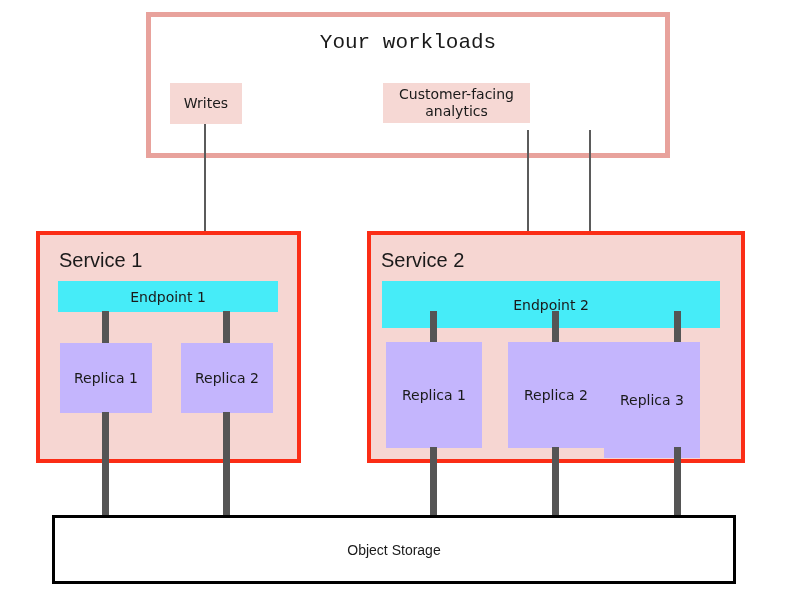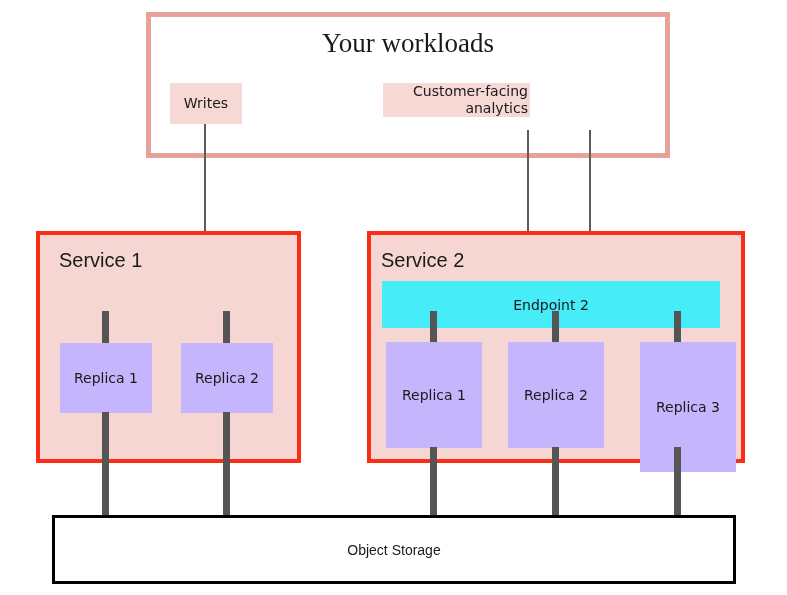--- a/index.html
+++ b/index.html
@@ -28,41 +28,41 @@
     left: 146px; top: 12px;
     width: 524px; height: 146px;
     background: #ffffff;
     border: 5px solid #e8a29c;
   }
   .workloads-title {
     position: absolute;
     left: 146px; top: 30px;
     width: 524px;
     text-align: center;
-    font-family: Liberation Serif, serif;
-    font-size: 27px;
+    font-family: Liberation Mono, monospace;
+    font-size: 21px;
     color: #1a1a1a;
     line-height: 26px;
   }
 
   
   .chip {
     background: #f6d8d4;
     color: #1a1a1a;
     font-family: "DejaVu Sans", sans-serif;
     font-size: 14px;
     line-height: 17px;
     display: flex;
     align-items: center;
     justify-content: center;
     text-align: center;
     padding: 0 2px;
   }
   .chip-writes { left: 170px; top: 83px; width: 72px; height: 41px; }
-  .chip-analytics { left: 383px; top: 83px; width: 147px; height: 34px; text-align: right; }
+  .chip-analytics { left: 383px; top: 83px; width: 147px; height: 40px; }
   .chip-adhoc { left: 549px; top: 83px; width: 93px; height: 47px; }
 
   
   .service-box {
     background: #f6d6d2;
     border: 4px solid #fb2d16;
   }
   .service-1 { left: 36px; top: 231px; width: 265px; height: 232px; }
   .service-2 { left: 367px; top: 231px; width: 378px; height: 232px; }
   .service-title {
@@ -95,21 +95,21 @@
     font-family: "DejaVu Sans", sans-serif;
     font-size: 14px;
     display: flex;
     align-items: center;
     justify-content: center;
   }
   .s1r1 { left: 60px;  top: 343px; width: 92px; height: 70px; }
   .s1r2 { left: 181px; top: 343px; width: 92px; height: 70px; }
   .s2r1 { left: 386px; top: 342px; width: 96px; height: 106px; }
   .s2r2 { left: 508px; top: 342px; width: 96px; height: 106px; }
-  .s2r3 { left: 640px; top: 342px; width: 96px; height: 130px; }
+  .s2r3 { left: 604px; top: 342px; width: 96px; height: 116px; }
 
   
   .object-storage {
     left: 52px; top: 515px;
     width: 684px; height: 69px;
     background: #ffffff;
     border: 3px solid #000000;
     color: #1a1a1a;
     font-family: Liberation Sans, sans-serif;
     font-size: 14px;
@@ -170,20 +170,21 @@
 
   <div class="abs arrow-line arr-analytics-line"></div>
   <div class="abs arrow-head arr-analytics-head"></div>
 
   <div class="abs arrow-line arr-adhoc-line"></div>
   <div class="abs arrow-head arr-adhoc-head"></div>
 
   <div class="abs service-box service-1"></div>
   <div class="service-title service-1-title">Service 1</div>
 
+  <div class="abs endpoint endpoint-1">Endpoint 1</div>
 
   <div class="abs link lnk-s1-e-r1"></div>
   <div class="abs link lnk-s1-e-r2"></div>
 
   <div class="abs replica s1r1">Replica 1</div>
   <div class="abs replica s1r2">Replica 2</div>
 
   <div class="abs service-box service-2"></div>
   <div class="service-title service-2-title">Service 2</div>
 

